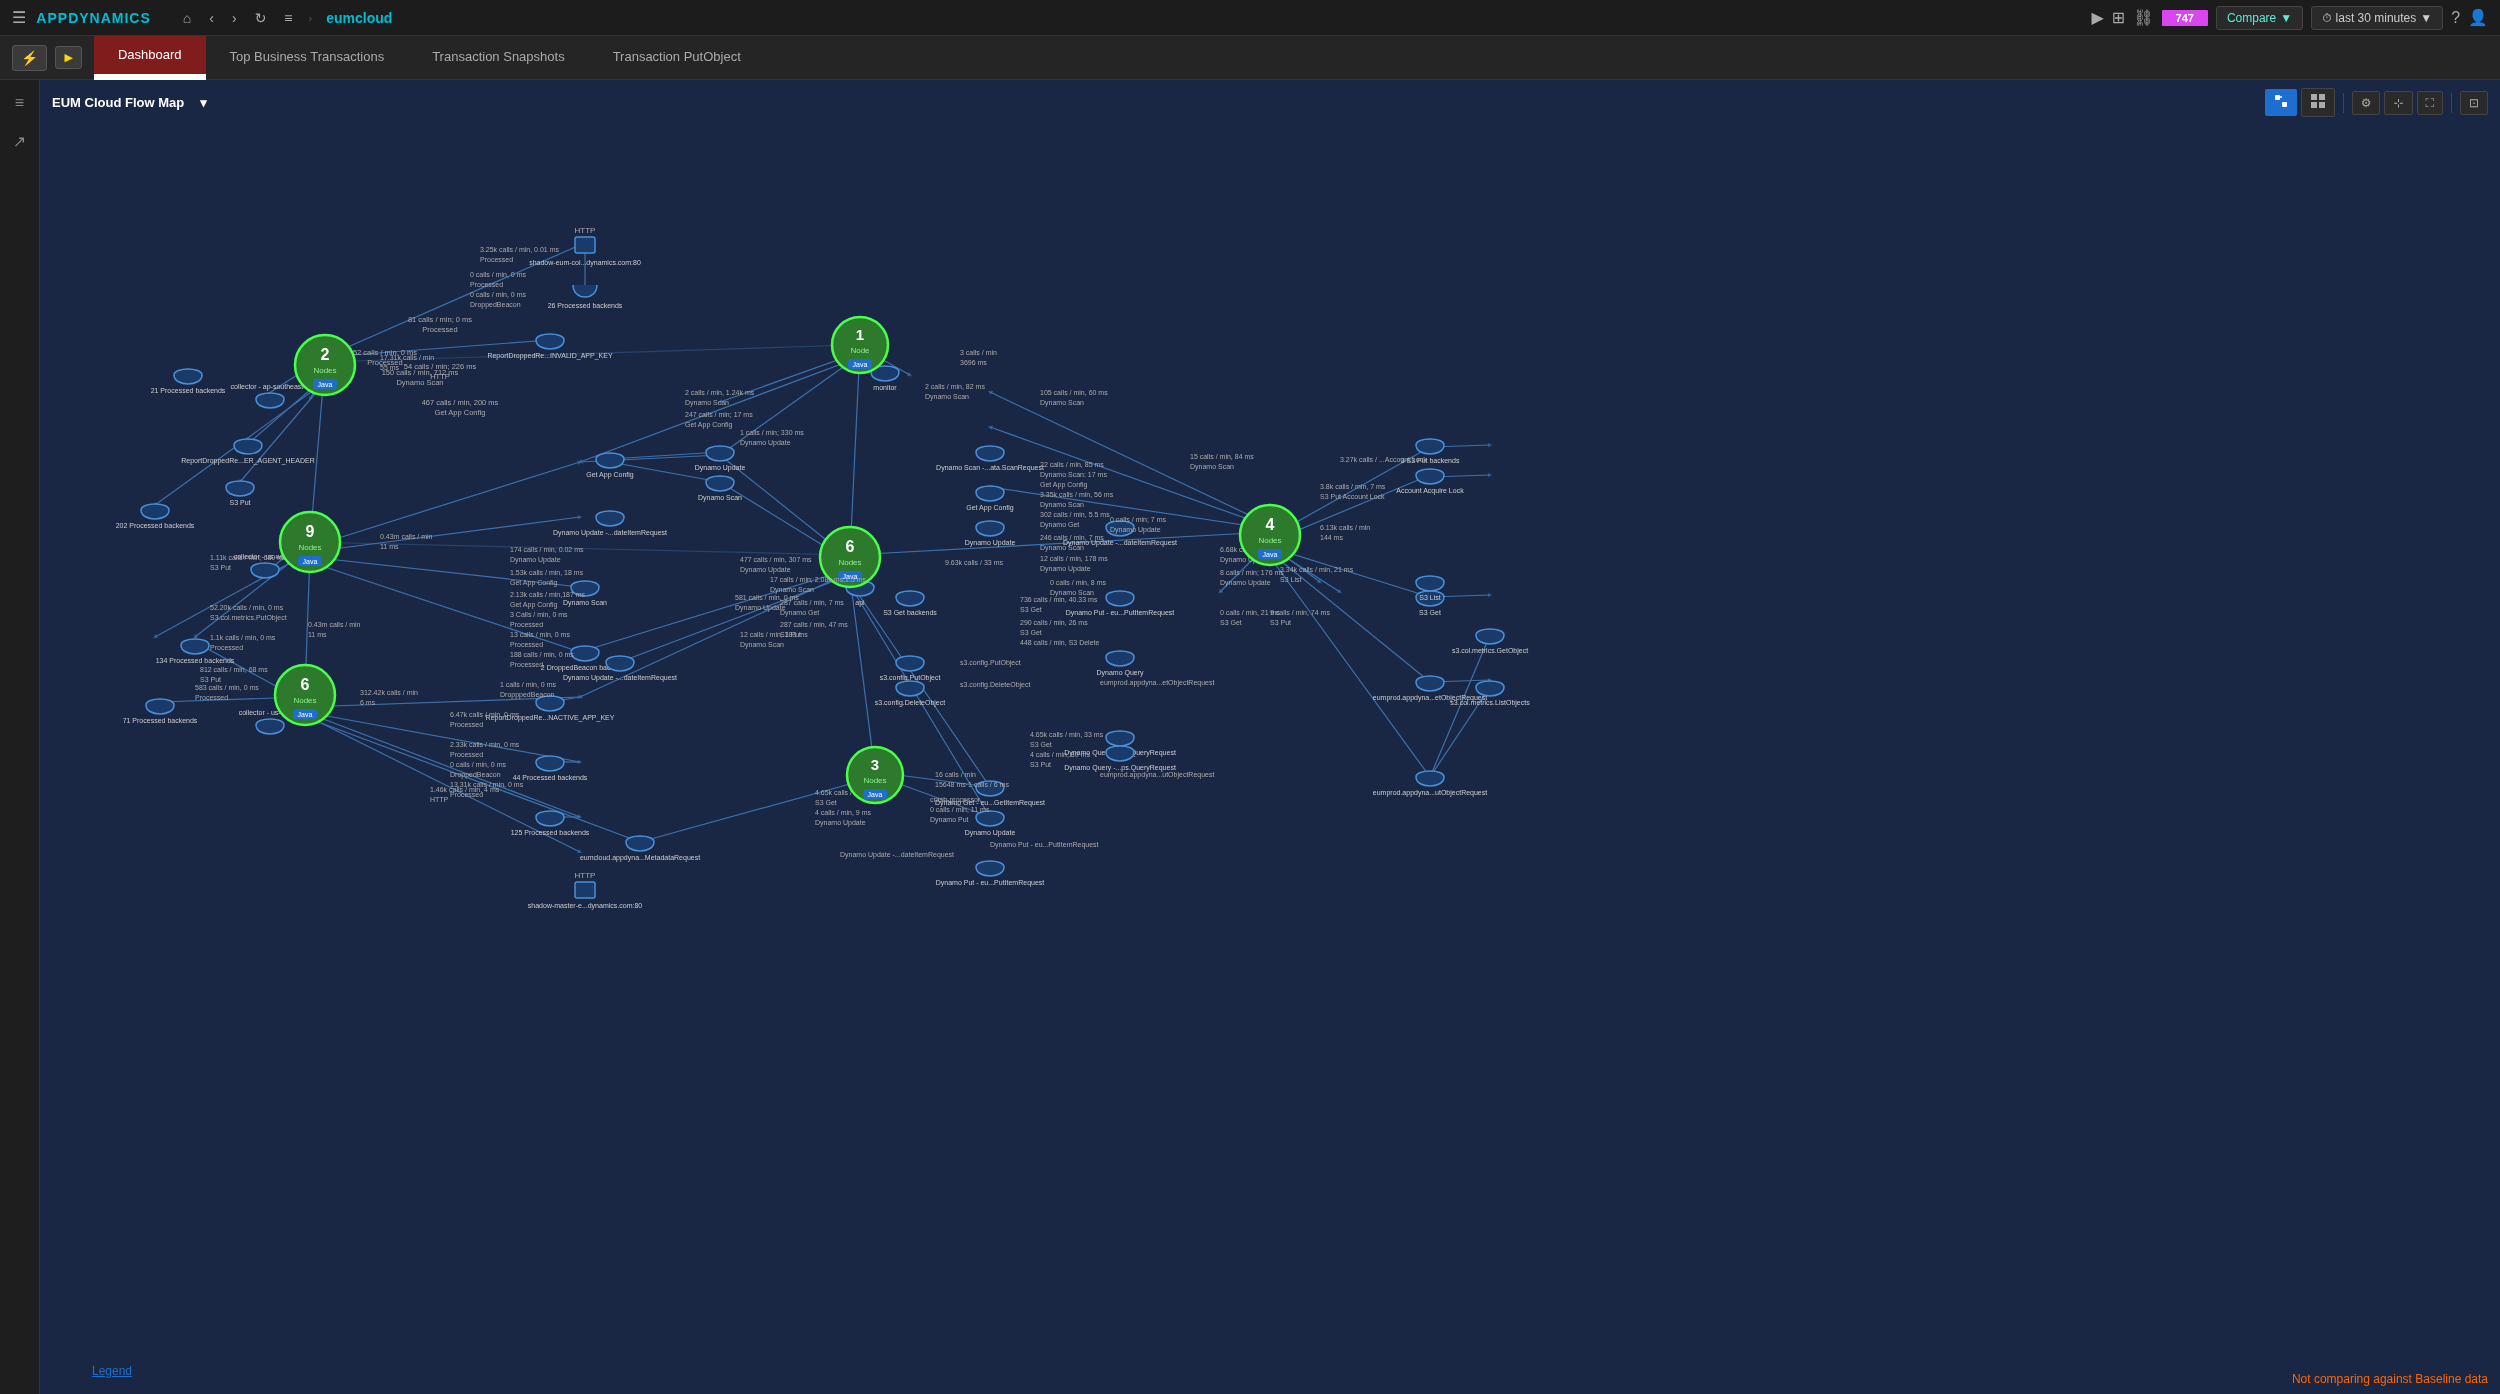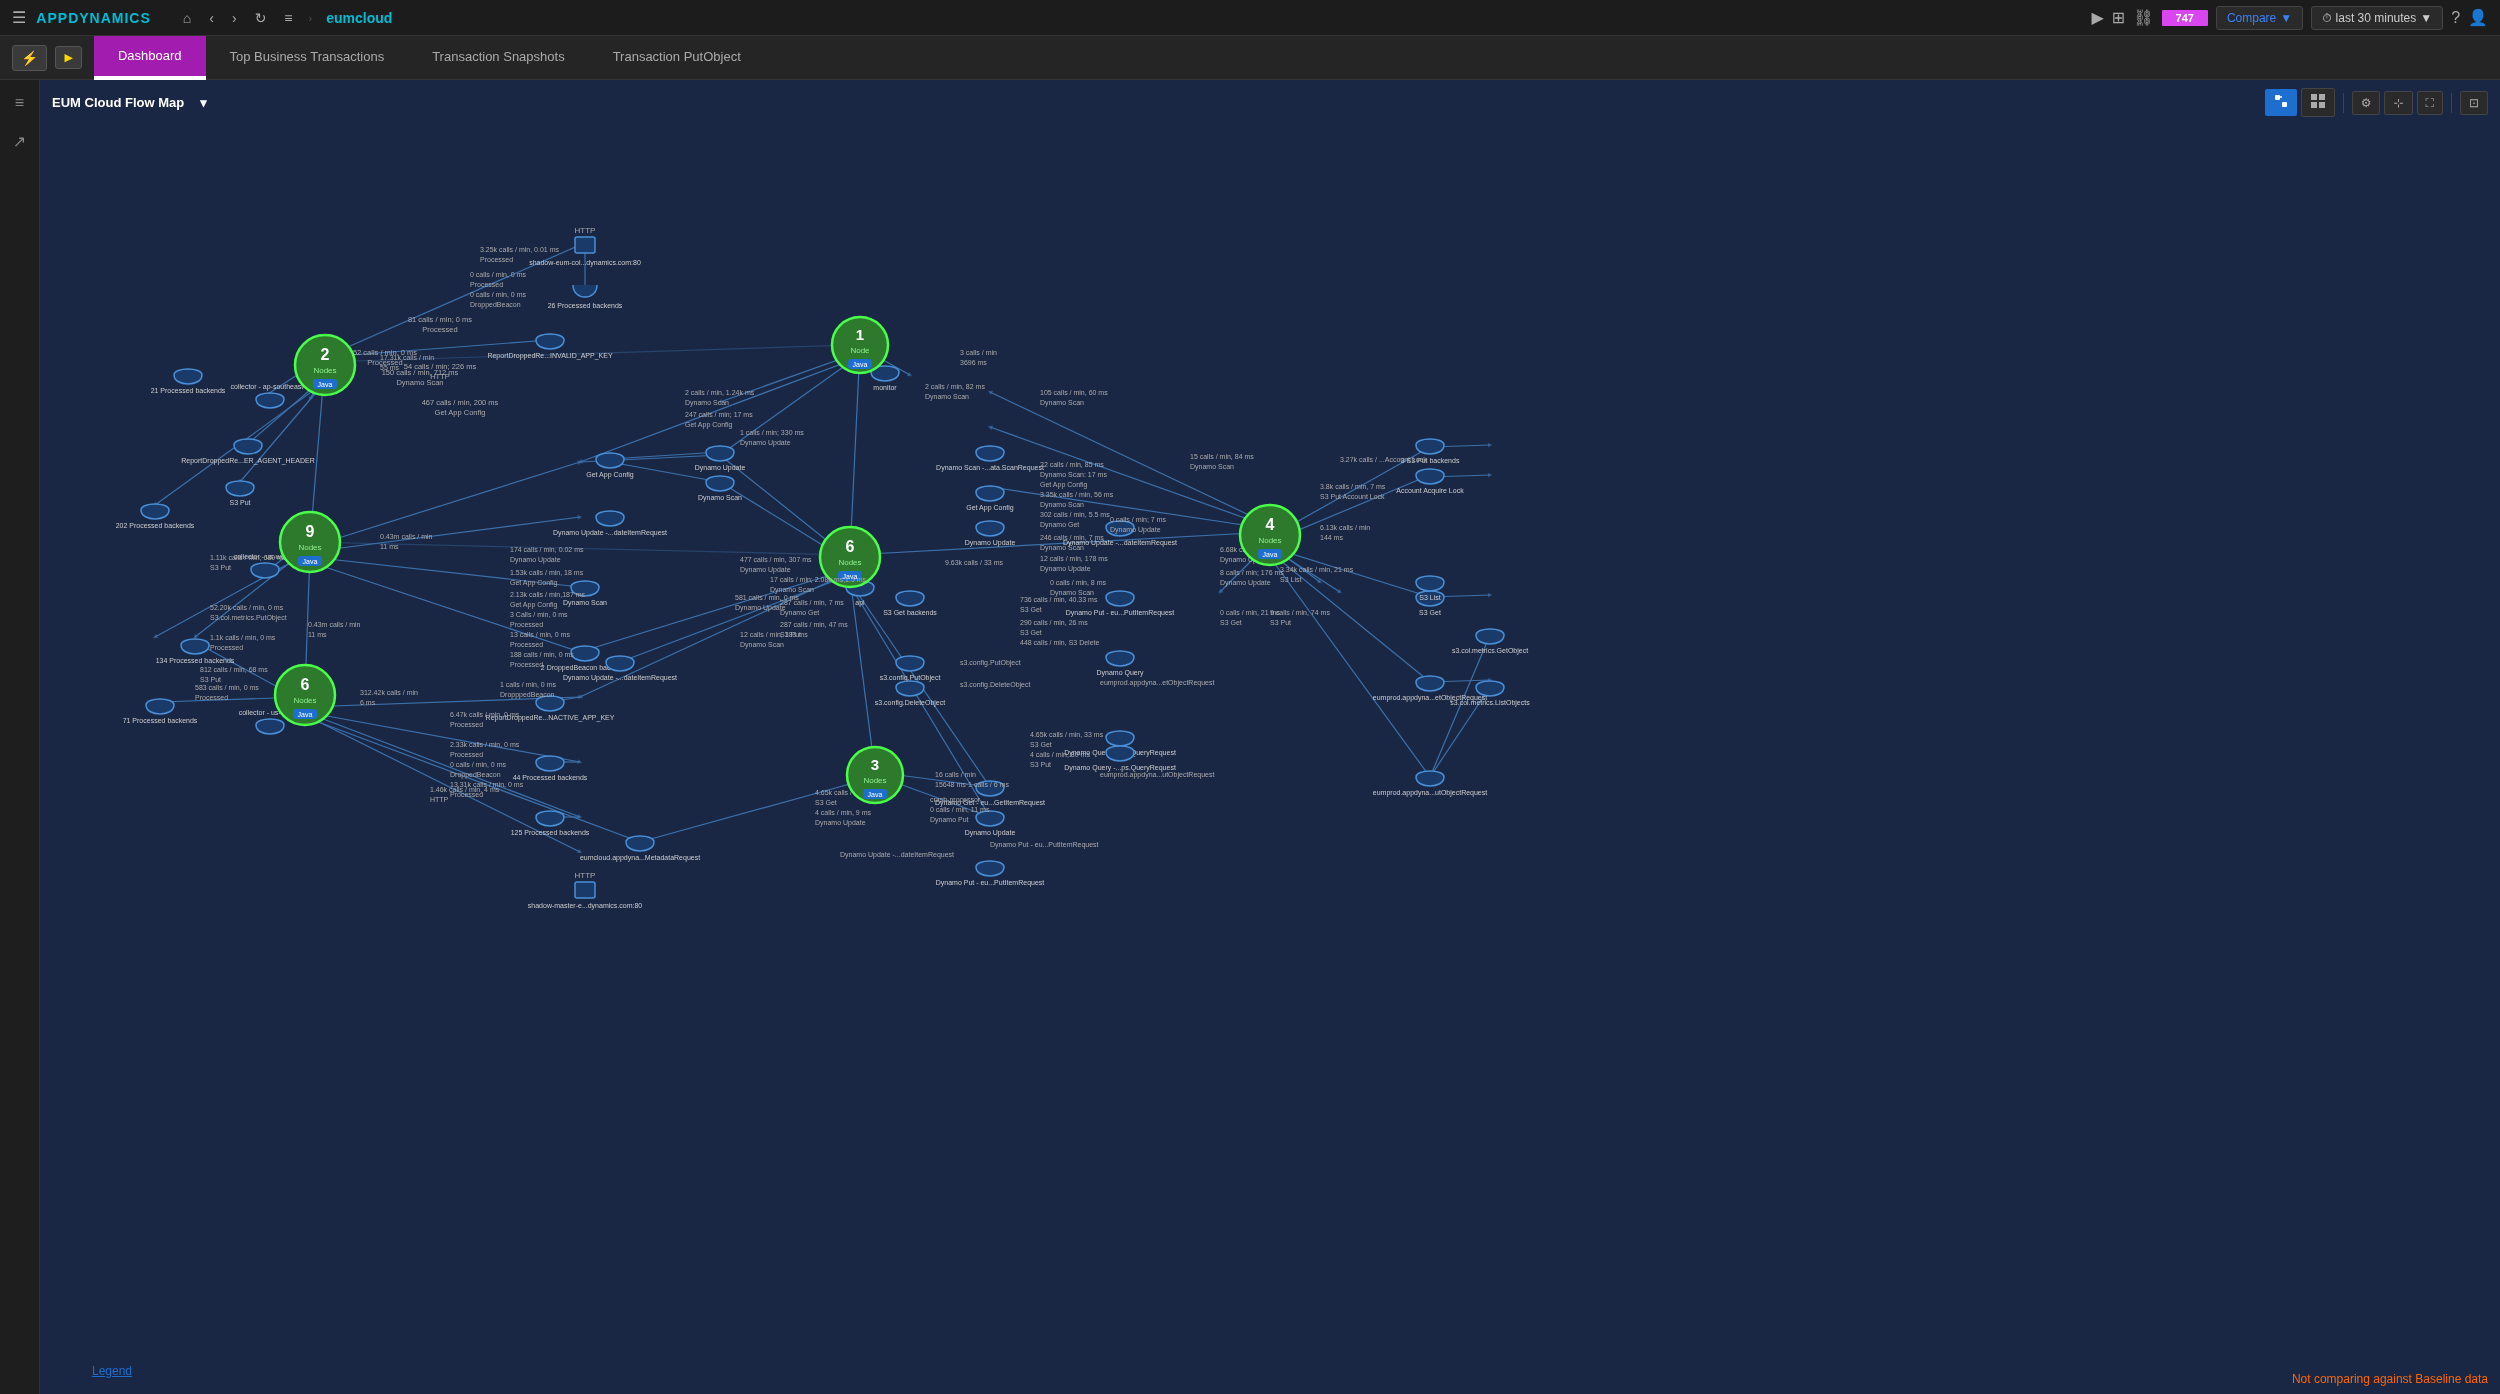--- a/index.html
+++ b/index.html
@@ -19,38 +19,38 @@
     #topbar .app-logo { color: #fff; font-size: 14px; font-weight: bold; letter-spacing: 1px; margin-right: 16px; }
     #topbar .app-logo span { color: #00bcd4; }
     #topbar .nav-icons { display: flex; gap: 6px; align-items: center; }
     #topbar .nav-icon { color: #aaa; font-size: 14px; cursor: pointer; padding: 2px 6px; }
     #topbar .breadcrumb { color: #aaa; font-size: 13px; margin-left: 4px; }
     #topbar .breadcrumb .current { color: #00bcd4; font-size: 14px; font-weight: bold; }
     #topbar .spacer { flex: 1; }
     #topbar .right-controls { display: flex; align-items: center; gap: 8px; }
     #topbar .badge { background: #d946ef; color: #fff; font-size: 11px; padding: 2px 14px; border-radius: 1px; font-weight: bold; }
     #topbar .icon-btn { color: #aaa; font-size: 16px; cursor: pointer; }
-    #topbar .compare-btn { background: #2a2a2a; border: 1px solid #444; color: #3b82f6; font-size: 12px; padding: 4px 10px; border-radius: 3px; cursor: pointer; display: flex; align-items: center; gap: 4px; }
+    #topbar .compare-btn { background: #2a2a2a; border: 1px solid #444; color: #5eead4; font-size: 12px; padding: 4px 10px; border-radius: 3px; cursor: pointer; display: flex; align-items: center; gap: 4px; }
     #topbar .time-btn { background: #2a2a2a; border: 1px solid #444; color: #ccc; font-size: 12px; padding: 4px 10px; border-radius: 3px; cursor: pointer; display: flex; align-items: center; gap: 4px; }
 
     
     #secondbar {
       height: 44px;
       background: #252525;
       display: flex;
       align-items: center;
       padding: 0 12px;
       gap: 0;
       border-bottom: 1px solid #333;
     }
     .second-left { display: flex; align-items: center; gap: 8px; margin-right: 12px; }
     .second-left .bolt-icon { background: #3a3a3a; border: 1px solid #555; color: #ffd700; font-size: 14px; padding: 4px 8px; border-radius: 3px; cursor: pointer; }
     .tab-bar { display: flex; height: 44px; }
     .tab { display: flex; align-items: center; padding: 0 24px; cursor: pointer; font-size: 13px; color: #aaa; border-bottom: 2px solid transparent; white-space: nowrap; }
-    .tab.active { background: #a21caf; color: #fff; border-bottom: 4px solid #ffffff; }
+    .tab.active { background: #7f1d1d; color: #fff; border-bottom: 6px solid #ffffff; }
 
     
     #main {
       display: flex;
       height: calc(1394px - 80px);
       position: relative;
     }
 
     
     #sidebar {

